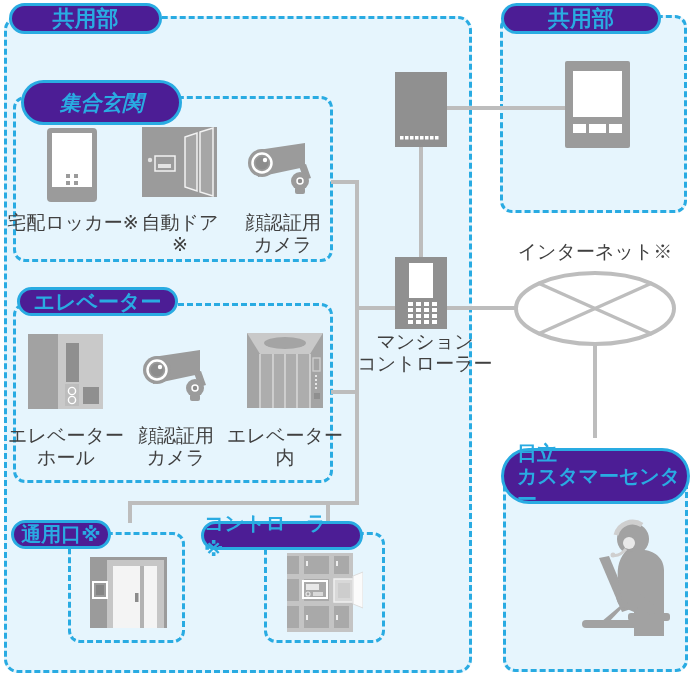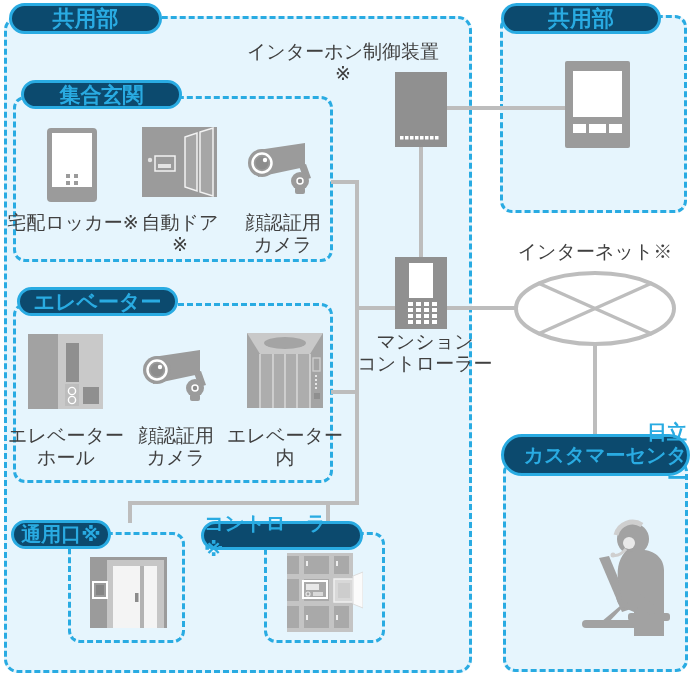--- a/index.html
+++ b/index.html
@@ -4,21 +4,21 @@
 <style>
   * { margin:0; padding:0; box-sizing:border-box; }
   html,body { background:#fff; }
   body { font-family:"Liberation Sans","DejaVu Sans",sans-serif; }
   .stage { position:relative; width:693px; height:679px; background:#fff; overflow:hidden; color:#404040; }
 
   .zone { position:absolute; background:#e6f5fd; border:3px dashed #29abe2; border-radius:12px; z-index:1; }
   .line { position:absolute; background:#bdbdbd; z-index:2; }
   .icon { position:absolute; z-index:3; }
   .lbl  { position:absolute; text-align:center; font-size:19px; line-height:1.18; white-space:pre-line; color:#404040; z-index:3; }
-  .pill { position:absolute; background:#0c4a6e; border:3px solid #29abe2; border-radius:999px;
+  .pill { position:absolute; background:#4c1d95; border:3px solid #29abe2; border-radius:999px;
           color:#29abe2; font-weight:bold; display:flex; align-items:center; justify-content:center;
           z-index:4; white-space:pre-line; }
 
   
   #z-main  { left:4px;   top:16px;  width:468px; height:657px; border-radius:14px; }
   #z-entr  { left:13px;  top:96px;  width:320px; height:166px; }
   #z-elev  { left:13px;  top:303px; width:320px; height:180px; }
   #z-serv  { left:68px;  top:532px; width:117px; height:111px; }
   #z-lock  { left:264px; top:532px; width:121px; height:111px; }
   #z-right { left:500px; top:15px;  width:187px; height:198px; }
@@ -33,26 +33,26 @@
   #ln-dev-h { left:445px; top:106px; width:121px; height:4px; }
   #ln-net-h { left:445px; top:306px; width:70px;  height:4px; }
   #ln-net-v { left:593px; top:344px; width:4px;   height:94px; }
   #ln-bott  { left:128px; top:501px; width:231px; height:4px; }
   #ln-serv  { left:128px; top:501px; width:4px;   height:22px; }
   #ln-lock  { left:326px; top:501px; width:4px;   height:25px; }
 
   
   #p-main  { left:9px;   top:3px;   width:153px; height:31px; font-size:22px; }
   #p-right { left:501px; top:3px;   width:160px; height:31px; font-size:22px; }
-  #p-entr  { left:21px;  top:80px;  width:161px; height:29px; font-size:21px; }
+  #p-entr  { left:21px;  top:80px;  width:161px; height:45px; font-size:21px;font-style:italic; }
   #p-elev  { left:17px;  top:287px; width:161px; height:29px; font-size:21px; }
   #p-serv  { left:11px;  top:520px; width:100px; height:29px; font-size:20px; }
   #p-lock  { left:201px; top:521px; width:162px; height:29px; font-size:20px; }
-  #p-hita  { left:501px; top:434px; width:189px; height:42px; font-size:20px; line-height:1.15;
-             justify-content:flex-start; text-align:right; padding-left:13px; border-radius:28px; }
+  #p-hita  { left:501px; top:448px; width:189px; height:56px; font-size:20px; line-height:1.15;
+             justify-content:flex-start; text-align:left; padding-left:13px; border-radius:28px; }
 
   
   #i-entr-ic { left:47px;  top:128px; }
   #i-door    { left:142px; top:127px; }
   #i-cam1    { left:243px; top:140px; }
   #i-hall    { left:28px;  top:334px; }
   #i-cam2    { left:138px; top:347px; }
   #i-cabin   { left:247px; top:333px; }
   #i-sdoor   { left:90px;  top:557px; }
   #i-lockr   { left:287px; top:553px; }
@@ -278,21 +278,20 @@
       <circle cx="103" cy="31" r="16"></circle>
       <path d="M95,44 C88,52 86,64 89,76 C85,84 85,92 90,98 L104,104 L104,128 L134,128 L134,62 C134,50 124,42 112,42 Z"></path>
       <polygon points="90,80 97,76 128,100 123,108 92,92"></polygon>
     </g>
     <circle cx="99" cy="35" r="6" fill="#e9e9e9"></circle>
     <path d="M86,27 A17,17 0 0 1 112,17" stroke="#cfcfcf" stroke-width="5" fill="none"></path>
     <path d="M96,41 Q89,49 83,47" stroke="#cfcfcf" stroke-width="3" fill="none"></path>
     <circle cx="83" cy="47" r="2.5" fill="#cfcfcf"></circle>
   </svg>
 
-  <div class="lbl" id="l-ctrl">インターホン制御装置※</div>
   <div class="lbl" id="l-entr-ic">宅配ロッカー※</div>
   <div class="lbl" id="l-door">自動ドア※</div>
   <div class="lbl" id="l-cam1">顔認証用
 カメラ</div>
   <div class="lbl" id="l-hall">エレベーター
 ホール</div>
   <div class="lbl" id="l-cam2">顔認証用
 カメラ</div>
   <div class="lbl" id="l-cabin">エレベーター
 内</div>

